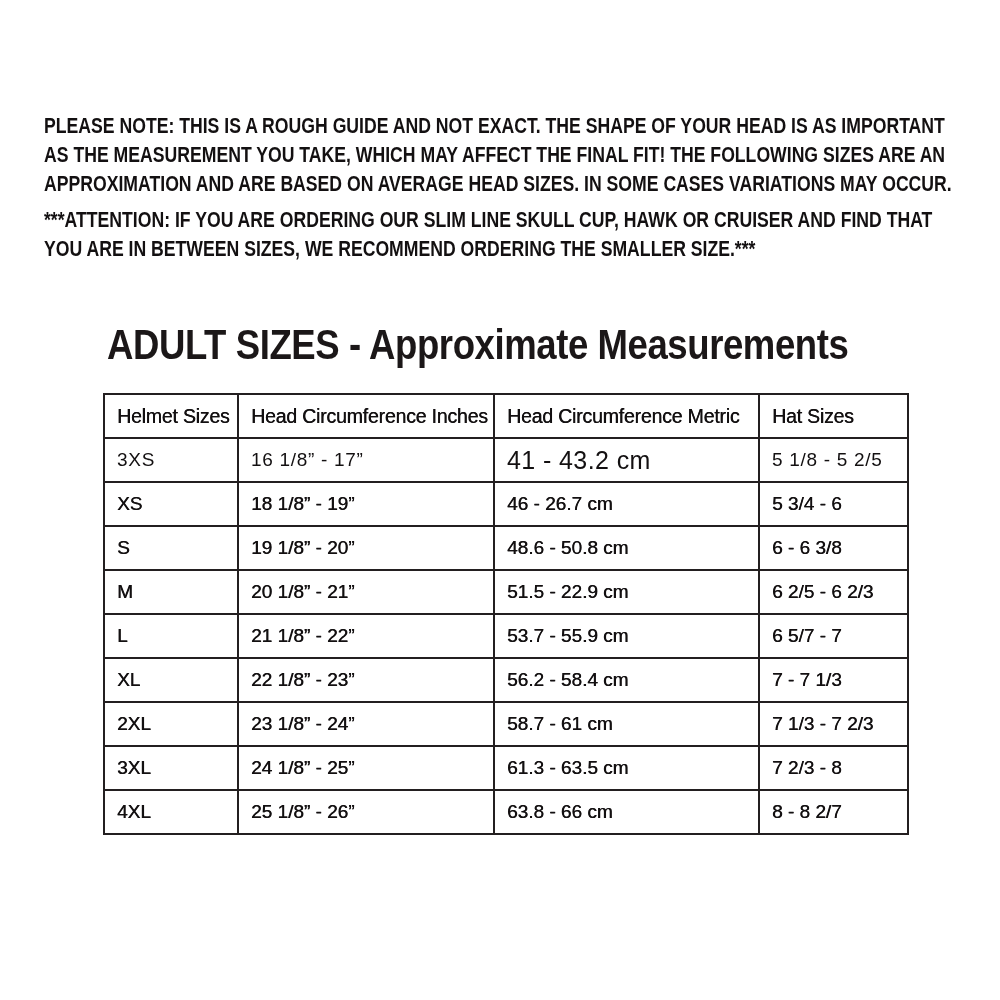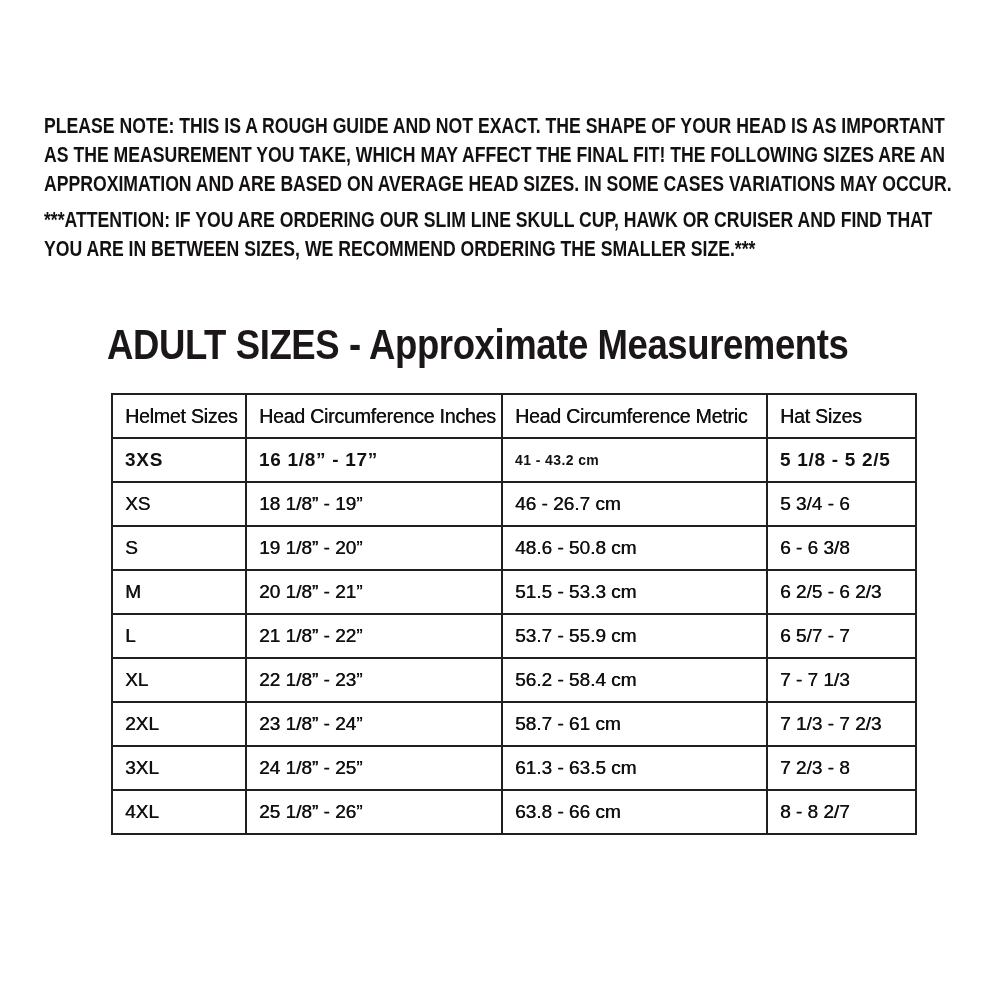--- a/index.html
+++ b/index.html
@@ -46,21 +46,21 @@
     font-weight: 700;
     letter-spacing: -0.5px;
     white-space: nowrap;
     transform: scaleX(0.85);
     transform-origin: left top;
     color: #1b1718;
   }
   
   table.size-table {
     position: absolute;
-    left: 111px;
+    left: 103px;
     top: 393px;
     width: 794px;
     border-collapse: collapse;
     table-layout: fixed;
     font-family: "Liberation Sans", sans-serif;
   }
   .size-table th, .size-table td {
     border: 2px solid #231f20;
     height: 44px;
     padding: 0 2px 0 12px;
@@ -76,27 +76,27 @@
   .size-table th {
     font-size: 19.5px;
     letter-spacing: -0.2px;
   }
   .size-table .c0 { width: 134px; }
   .size-table .c1 { width: 256px; }
   .size-table .c2 { width: 265px; }
   .size-table .c3 { width: 149px; }
   
   .size-table tr.em td {
-    font-weight: 700;
+    font-weight: 400;
     letter-spacing: 0.7px;
     text-shadow: none;
     margin-top: 44px;
   }
   .size-table tr.em td.cell-metric {
-    font-size: 14px;
+    font-size: 25px;
     letter-spacing: 0.4px;
   }
 </style>
 </head>
 <body>
 
 <div class="page">
 
   <p class="note note-1">PLEASE NOTE: THIS IS A ROUGH GUIDE AND NOT EXACT. THE SHAPE OF YOUR HEAD IS AS IMPORTANT AS THE MEASUREMENT YOU TAKE, WHICH MAY AFFECT THE FINAL FIT! THE FOLLOWING SIZES ARE AN APPROXIMATION AND ARE BASED ON AVERAGE HEAD SIZES. IN SOME CASES VARIATIONS MAY OCCUR.</p>
 
@@ -128,21 +128,21 @@
         </tr>
         <tr>
           <td class="c0 cell-helmet-size">S</td>
           <td class="c1 cell-inches">19 1/8” - 20”</td>
           <td class="c2 cell-metric">48.6 - 50.8 cm</td>
           <td class="c3 cell-hat-size">6 - 6 3/8</td>
         </tr>
         <tr>
           <td class="c0 cell-helmet-size">M</td>
           <td class="c1 cell-inches">20 1/8” - 21”</td>
-          <td class="c2 cell-metric">51.5 - 53.3 cm</td>
+          <td class="c2 cell-metric">51.5 - 22.9 cm</td>
           <td class="c3 cell-hat-size">6 2/5 - 6 2/3</td>
         </tr>
         <tr>
           <td class="c0 cell-helmet-size">L</td>
           <td class="c1 cell-inches">21 1/8” - 22”</td>
           <td class="c2 cell-metric">53.7 - 55.9 cm</td>
           <td class="c3 cell-hat-size">6 5/7 - 7</td>
         </tr>
         <tr>
           <td class="c0 cell-helmet-size">XL</td>

